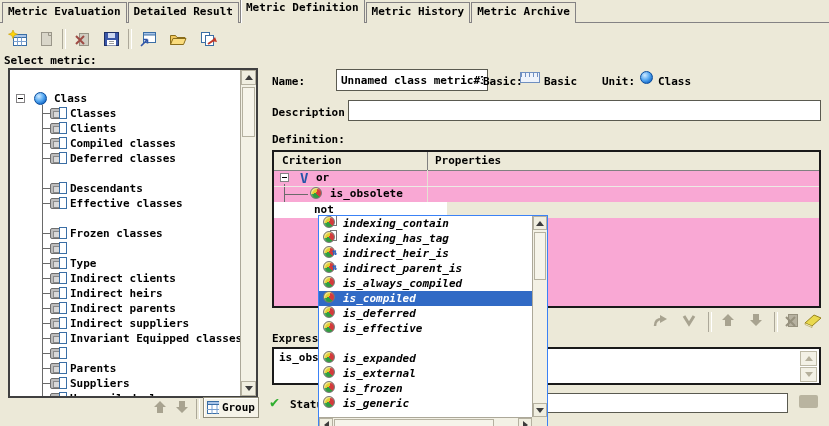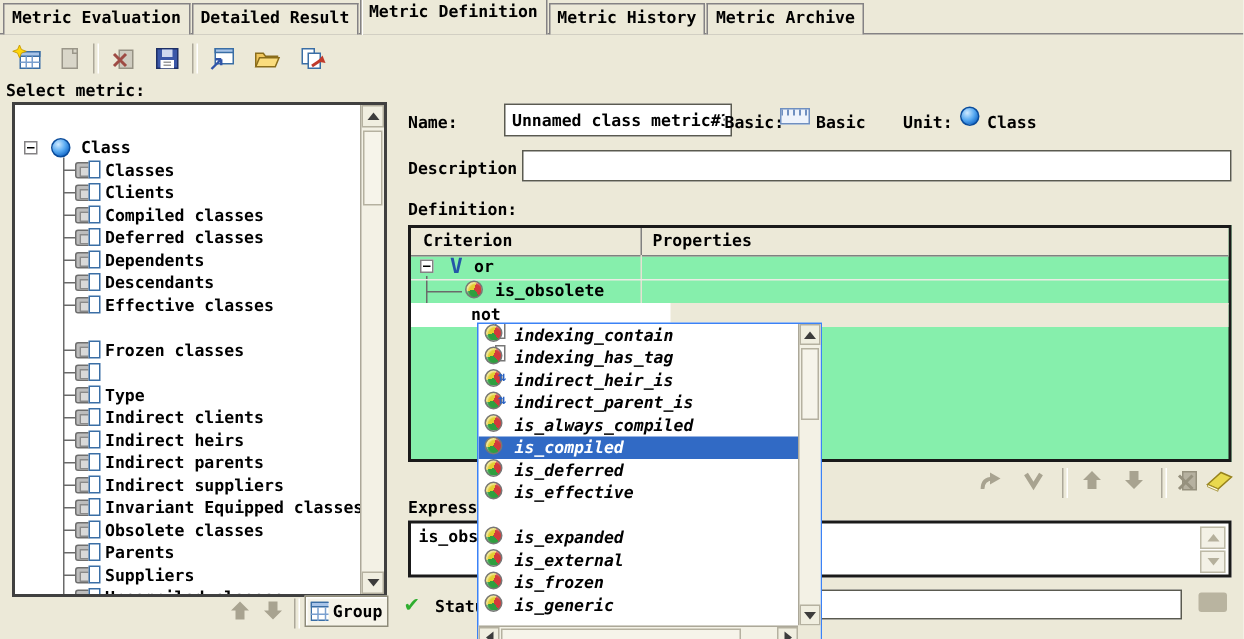--- a/index.html
+++ b/index.html
@@ -56,21 +56,21 @@
             box-shadow:inset 1px 1px 0 #fff;display:flex;align-items:center;gap:3px;padding:0 3px;box-sizing:border-box;}
 
   
   .ruler{position:absolute;width:20px;height:11px;background:#eef3fb;border:1px solid #6f8fc0;box-sizing:border-box;}
   .ruler::before{content:"";position:absolute;left:0;top:0;right:0;height:4px;
      background:repeating-linear-gradient(90deg,#6f8fc0 0 1px,transparent 1px 4px);}
   .sphere{position:absolute;width:13px;height:13px;border-radius:50%;border:1px solid #0a4c9c;box-sizing:border-box;
      background:radial-gradient(circle at 35% 30%,#cfeaff 0%,#58aaf2 45%,#0a5fc2 85%);}
 
   
-  .dtable{position:absolute;left:272px;top:150px;width:549px;height:158px;background:#86efac;border:2px solid #1a1a1a;box-sizing:border-box;}
+  .dtable{position:absolute;left:272px;top:150px;width:549px;height:158px;background:#f9a8d4;border:2px solid #1a1a1a;box-sizing:border-box;}
   .dhead{position:absolute;left:0;top:0;right:0;height:18px;background:#ece9d8;border-bottom:1px solid #808080;}
   .dhead .divv{position:absolute;left:153px;top:0;bottom:0;width:1px;background:#808080;}
   .dbody-div{position:absolute;left:153px;top:18px;bottom:0;width:1px;background:#e4e1d2;}
   .drow{position:absolute;left:0;right:0;height:16px;line-height:16px;border-bottom:1px solid #ecebe4;white-space:nowrap;}
   .or-v{color:#2456a8;font-size:14px;font-weight:700;}
 
   
   .cicon{position:relative;display:inline-block;width:17px;height:13px;vertical-align:-2px;}
   .mini-page{position:absolute;left:7px;top:-1px;width:7px;height:11px;background:#fff;border:1px solid #777;box-sizing:border-box;}
   .pie{position:absolute;left:0;top:0;width:12px;height:12px;border-radius:50%;border:1px solid #777;box-sizing:border-box;
@@ -208,28 +208,20 @@
           <span class="tlabel">Compiled classes</span>
         </div>
       <div class="trow" style="top:62px">
           <span class="tick"></span>
           <span class="micon">
             <span class="mlock"></span>
             <span class="mpage"></span>
           </span>
           <span class="tlabel">Deferred classes</span>
         </div>
-      <div class="trow" style="top:77px">
-          <span class="tick"></span>
-          <span class="micon">
-            <span class="mlock"></span>
-            <span class="mpage"></span>
-          </span>
-          <span class="tlabel">Dependents</span>
-        </div>
       <div class="trow" style="top:92px">
           <span class="tick"></span>
           <span class="micon">
             <span class="mlock"></span>
             <span class="mpage"></span>
           </span>
           <span class="tlabel">Descendants</span>
         </div>
       <div class="trow" style="top:107px">
           <span class="tick"></span>
@@ -301,21 +293,20 @@
             <span class="mpage"></span>
           </span>
           <span class="tlabel">Invariant Equipped classes</span>
         </div>
       <div class="trow" style="top:257px">
           <span class="tick"></span>
           <span class="micon">
             <span class="mlock"></span>
             <span class="mpage"></span>
           </span>
-          <span class="tlabel">Obsolete classes</span>
         </div>
       <div class="trow" style="top:272px">
           <span class="tick"></span>
           <span class="micon">
             <span class="mlock"></span>
             <span class="mpage"></span>
           </span>
           <span class="tlabel">Parents</span>
         </div>
       <div class="trow" style="top:287px">

